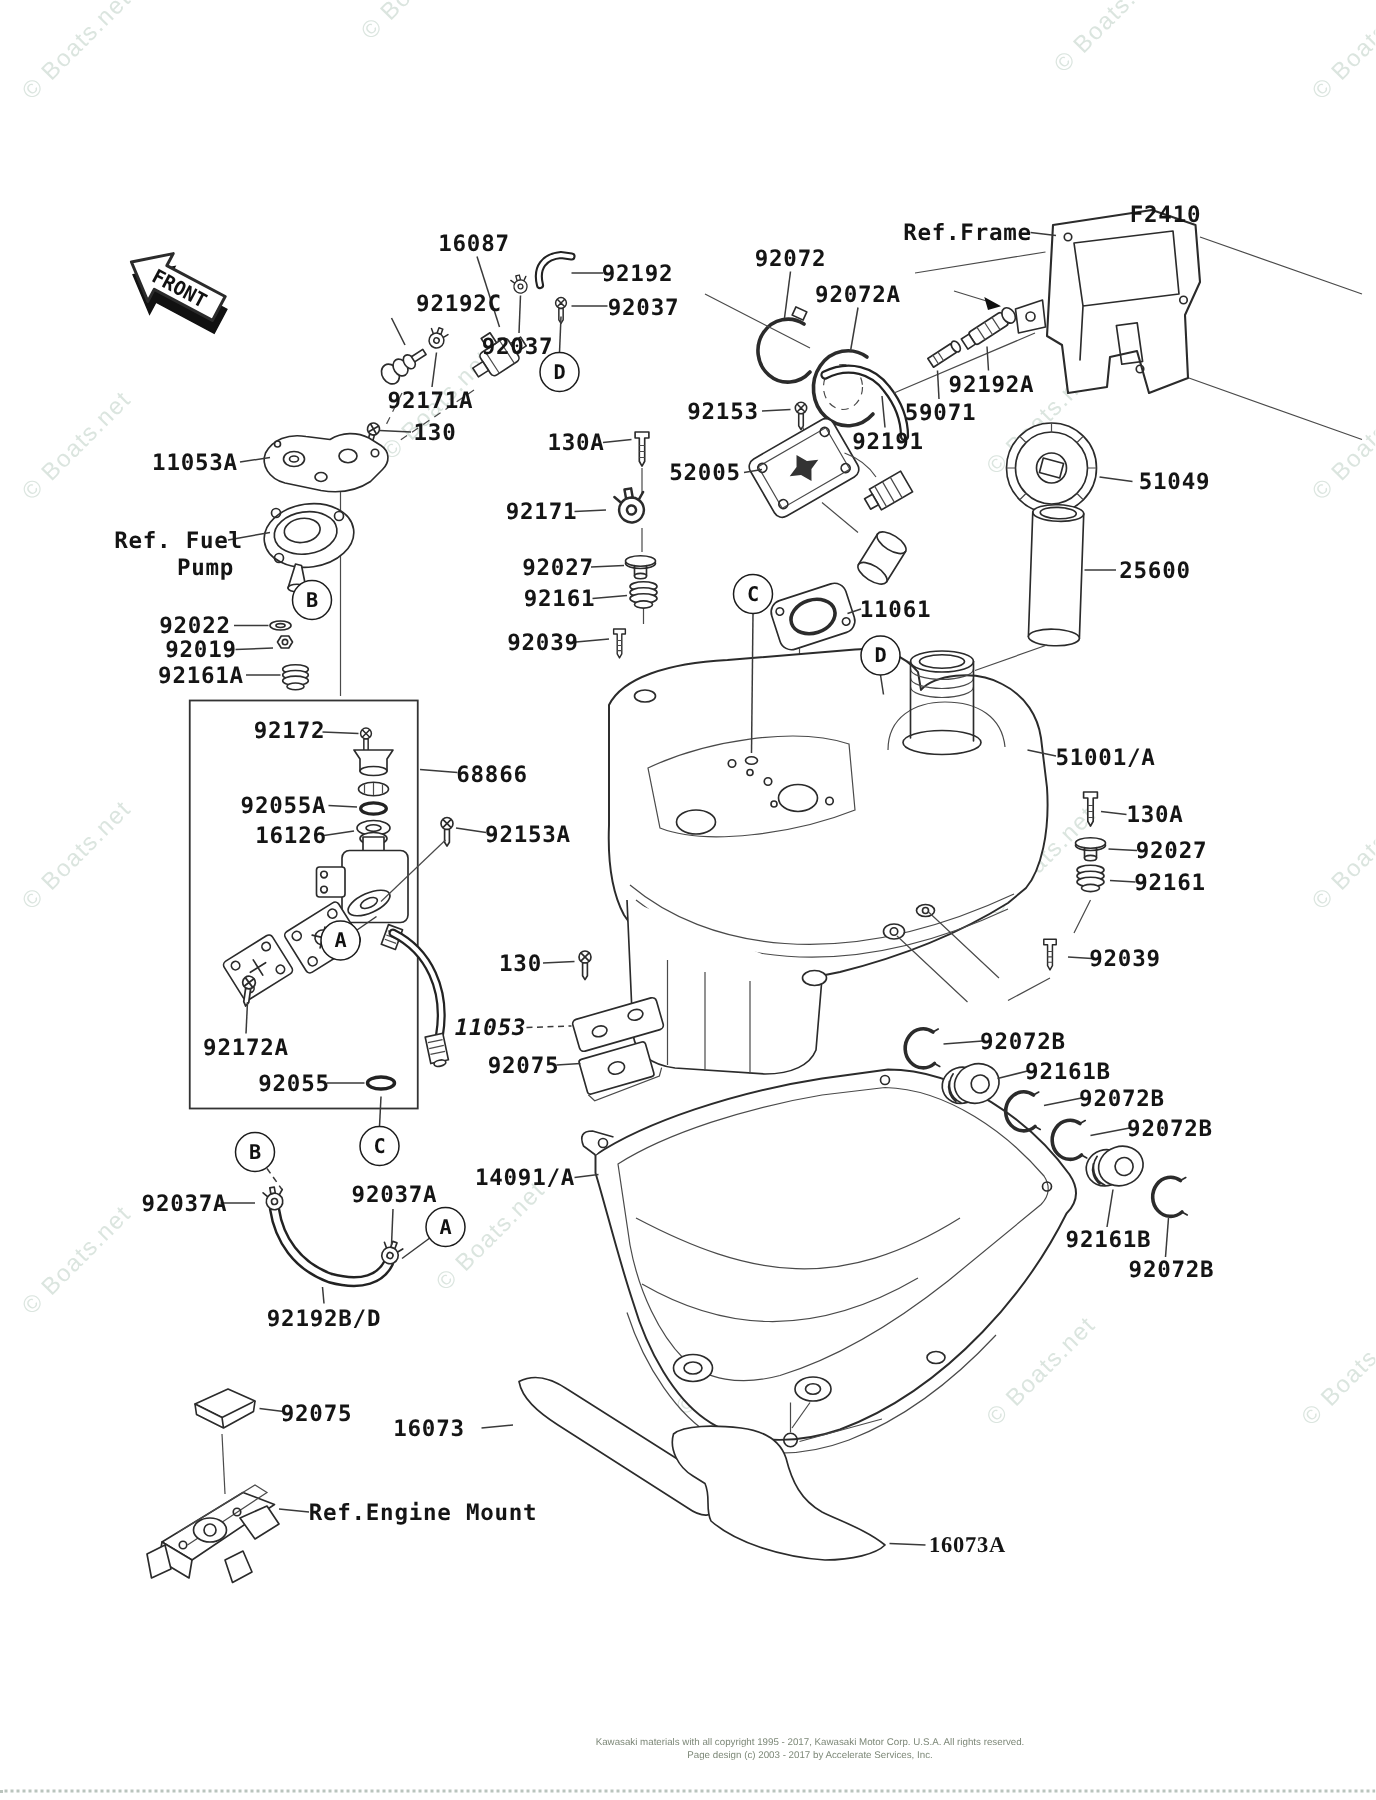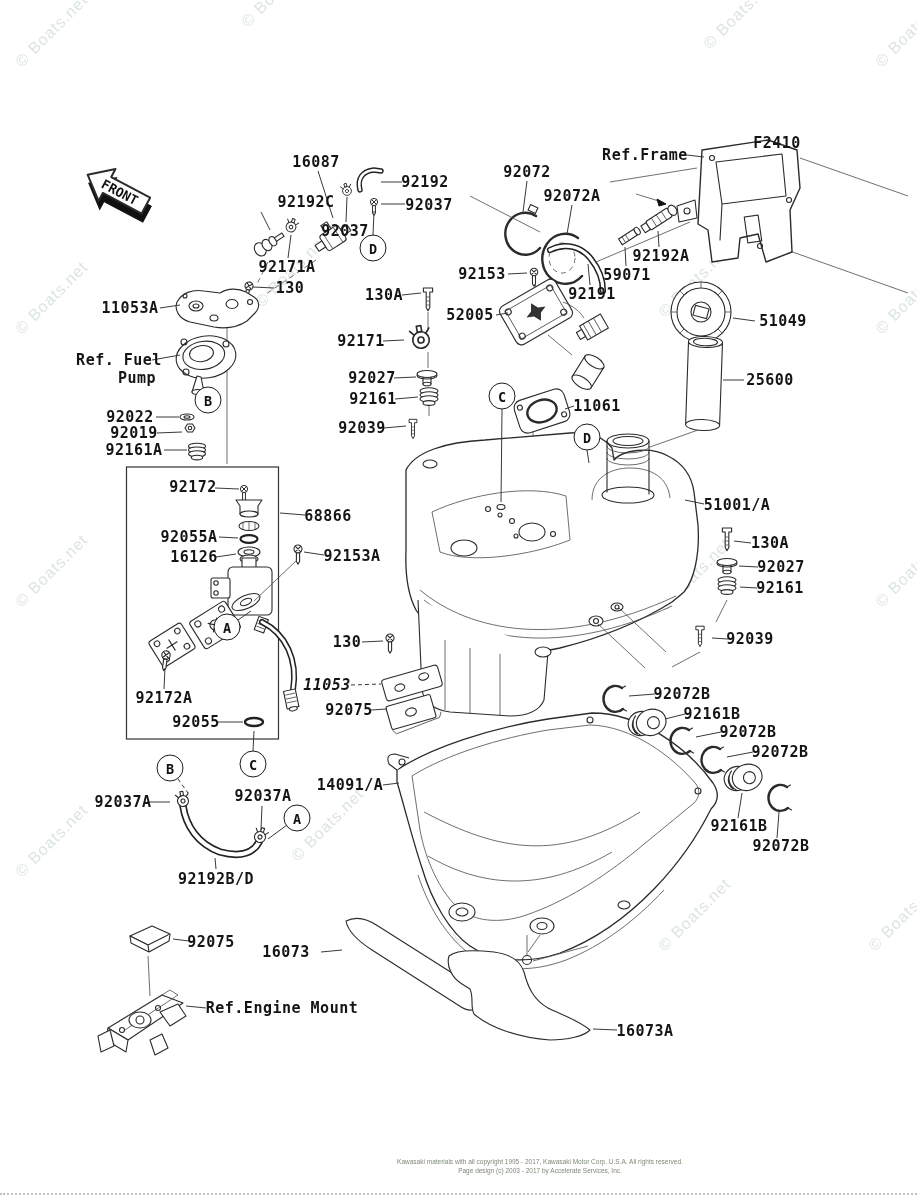--- a/index.html
+++ b/index.html
@@ -527,21 +527,21 @@
       <div class="plabel" style="left: 739px; top: 826px;">92161B</div>
       <div class="plabel" style="left: 781px; top: 846px;">92072B</div>
       <div class="plabel" style="left: 164px; top: 698px;">92172A</div>
       <div class="plabel" style="left: 196px; top: 722px;">92055</div>
       <div class="plabel" style="left: 123px; top: 802px;">92037A</div>
       <div class="plabel" style="left: 263px; top: 796px;">92037A</div>
       <div class="plabel" style="left: 216px; top: 879px;">92192B/D</div>
       <div class="plabel" style="left: 211px; top: 942px;">92075</div>
       <div class="plabel" style="left: 286px; top: 952px;">16073</div>
       <div class="plabel" style="left: 282px; top: 1008px;">Ref.Engine Mount</div>
-      <div class="plabel" style="left: 645px; top: 1031px;">16073A</div>
+      <div class="plabel" style="left: 645px; top: 1031px; font-family: Liberation Serif, serif;">16073A</div>
     </div>
   <div id="callout-layer">
       <div class="callout" style="left: 373px; top: 248px;">D</div>
       <div class="callout" style="left: 208px; top: 400px;">B</div>
       <div class="callout" style="left: 502px; top: 396px;">C</div>
       <div class="callout" style="left: 587px; top: 437px;">D</div>
       <div class="callout" style="left: 227px; top: 627px;">A</div>
       <div class="callout" style="left: 170px; top: 768px;">B</div>
       <div class="callout" style="left: 253px; top: 764px;">C</div>
       <div class="callout" style="left: 297px; top: 818px;">A</div>

